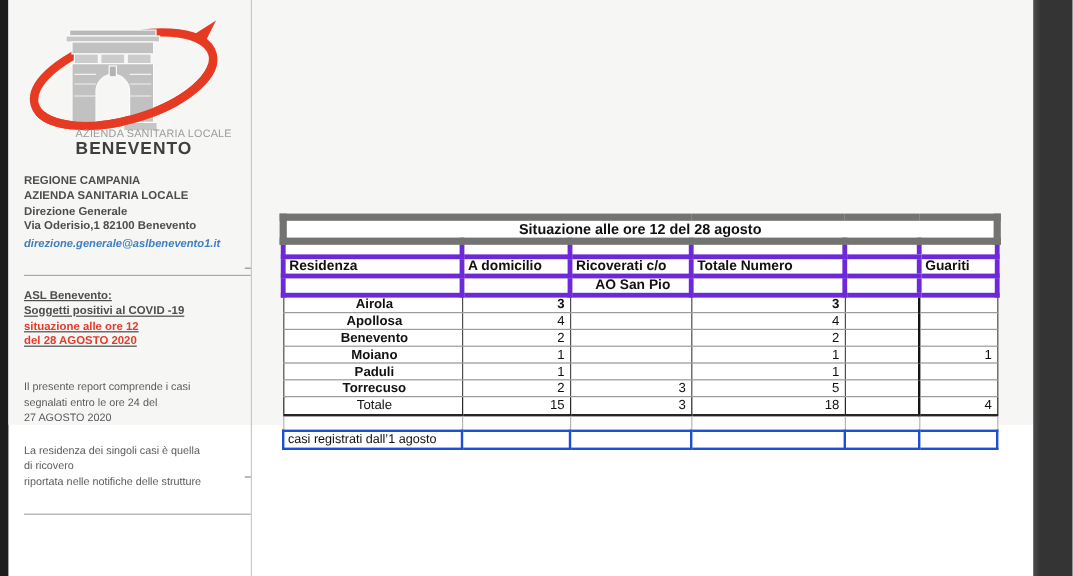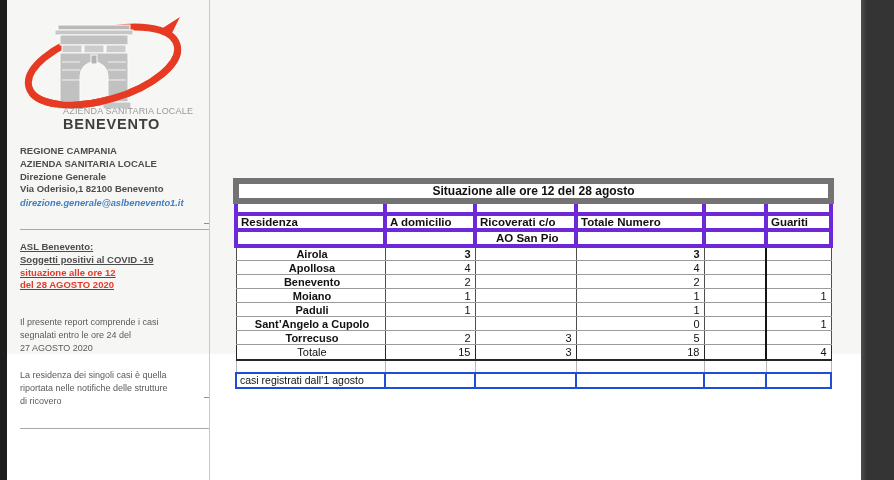--- a/index.html
+++ b/index.html
@@ -123,22 +123,22 @@
     </div>
 
     <div class="sb" id="note1">
       <div>Il presente report comprende i casi</div>
       <div>segnalati entro le ore 24 del</div>
       <div>27 AGOSTO 2020</div>
     </div>
 
     <div class="sb" id="note2">
       <div>La residenza dei singoli casi è quella</div>
+      <div>di ricovero</div>
       <div>riportata nelle notifiche delle strutture</div>
-      <div>di ricovero</div>
     </div>
 
     <div class="sb-rule" style="top:428px"></div>
 
     <div id="divider"></div>
     <div class="tick" style="left:197px; top:223px;"></div>
     <div class="tick" style="left:197px; top:397px;"></div>
 
     <table id="covid-table">
       <colgroup>
@@ -213,28 +213,20 @@
           </tr>
           <tr class="data-row">
             <td class="name">Paduli</td>
             <td class="num">1</td>
             <td class="num"></td>
             <td class="num">1</td>
             <td class="num b-strong"></td>
             <td class="num"></td>
           </tr>
           <tr class="data-row">
-            <td class="name">Sant’Angelo a Cupolo</td>
-            <td class="num"></td>
-            <td class="num"></td>
-            <td class="num">0</td>
-            <td class="num b-strong"></td>
-            <td class="num">1</td>
-          </tr>
-          <tr class="data-row">
             <td class="name">Torrecuso</td>
             <td class="num">2</td>
             <td class="num">3</td>
             <td class="num">5</td>
             <td class="num b-strong"></td>
             <td class="num"></td>
           </tr>
         </tbody>
       <tbody>
           <tr class="total-row">

